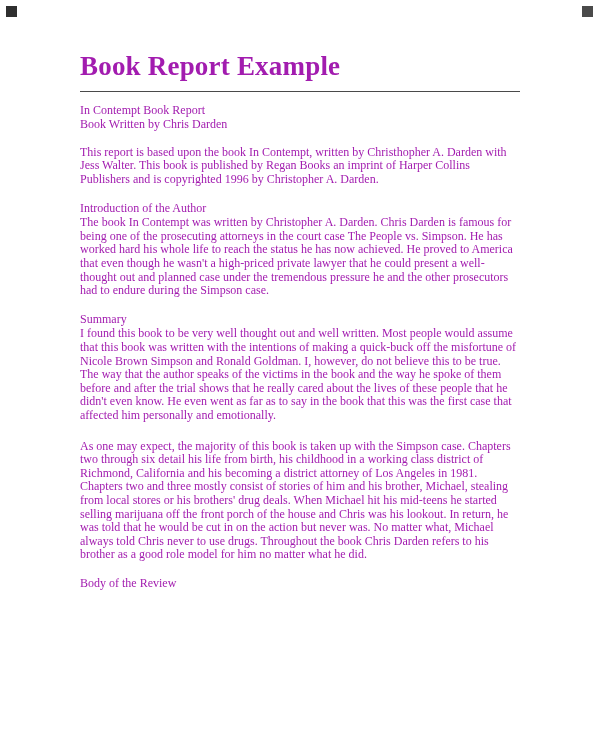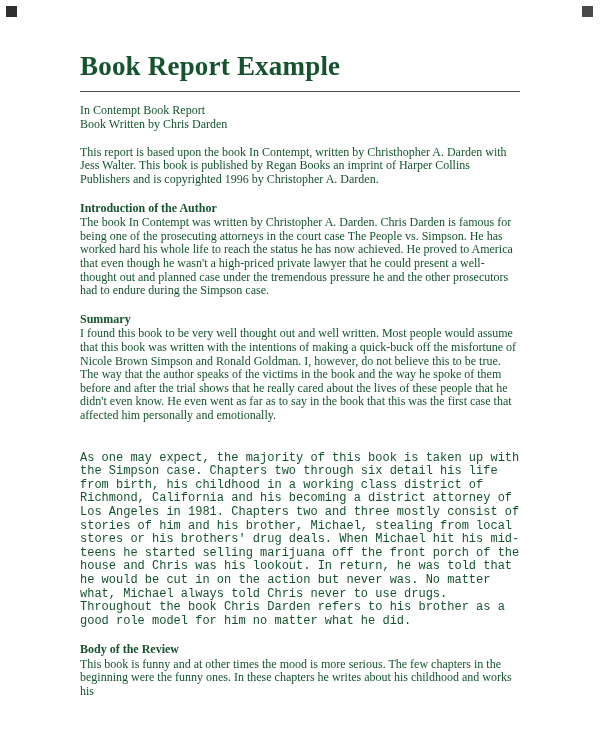--- a/index.html
+++ b/index.html
@@ -20,21 +20,21 @@
     position: absolute;
     top: 6px;
     width: 11px;
     height: 11px;
   }
   .corner-left  { left: 6px;  background: #2f2f2f; }
   .corner-right { right: 7px; background: #4a4a4a; }
   .content {
     padding: 52px 80px 0 80px;
     font-family: "Liberation Serif", "DejaVu Serif", serif;
-    color: #14532d;
+    color: #a21caf;
     font-size: 12px;
     line-height: 13.6px;
   }
   .title {
     font-family: "Liberation Serif", "DejaVu Serif", serif;
     font-size: 27px;
     line-height: 1.1;
     font-weight: bold;
     margin: 0;
     padding-bottom: 9px;
@@ -46,30 +46,29 @@
     font-weight: normal;
   }
   .subtitle {
     margin: 1px 0 0 0;
   }
   .para {
     margin: 14px 0 0 0;
   }
   .section-heading {
     font-size: 12px;
-    font-weight: bold;
+    font-weight: normal;
     margin: 15px 0 0 0;
     line-height: 13.6px;
   }
   .section-para {
     margin: 1px 0 0 0;
   }
   .para-gap {
-    margin: 29px 0 0 0;
-    font-family: Liberation Mono, monospace;
+    margin: 17px 0 0 0;
   }
 </style>
 </head>
 <body>
 
 <div class="page">
   <div class="corner-mark corner-left"></div>
   <div class="corner-mark corner-right"></div>
 
   <main class="content">
@@ -81,15 +80,14 @@
     <p class="para">This report is based upon the book In Contempt, written by Christhopher A. Darden with Jess Walter. This book is published by Regan Books an imprint of Harper Collins Publishers and is copyrighted 1996 by Christopher A. Darden.</p>
 
     <h2 class="section-heading">Introduction of the Author</h2>
     <p class="section-para">The book In Contempt was written by Christopher A. Darden. Chris Darden is famous for being one of the prosecuting attorneys in the court case The People vs. Simpson. He has worked hard his whole life to reach the status he has now achieved. He proved to America that even though he wasn't a high-priced private lawyer that he could present a well-thought out and planned case under the tremendous pressure he and the other prosecutors had to endure during the Simpson case.</p>
 
     <h2 class="section-heading">Summary</h2>
     <p class="section-para">I found this book to be very well thought out and well written. Most people would assume that this book was written with the intentions of making a quick-buck off the misfortune of Nicole Brown Simpson and Ronald Goldman. I, however, do not believe this to be true. The way that the author speaks of the victims in the book and the way he spoke of them before and after the trial shows that he really cared about the lives of these people that he didn't even know. He even went as far as to say in the book that this was the first case that affected him personally and emotionally.</p>
     <p class="para-gap">As one may expect, the majority of this book is taken up with the Simpson case. Chapters two through six detail his life from birth, his childhood in a working class district of Richmond, California and his becoming a district attorney of Los Angeles in 1981. Chapters two and three mostly consist of stories of him and his brother, Michael, stealing from local stores or his brothers' drug deals. When Michael hit his mid-teens he started selling marijuana off the front porch of the house and Chris was his lookout. In return, he was told that he would be cut in on the action but never was. No matter what, Michael always told Chris never to use drugs. Throughout the book Chris Darden refers to his brother as a good role model for him no matter what he did.</p>
 
     <h2 class="section-heading">Body of the Review</h2>
-    <p class="section-para">This book is funny and at other times the mood is more serious. The few chapters in the beginning were the funny ones. In these chapters he writes about his childhood and works his</p>
   </main>
 </div>
 
 </body></html>

